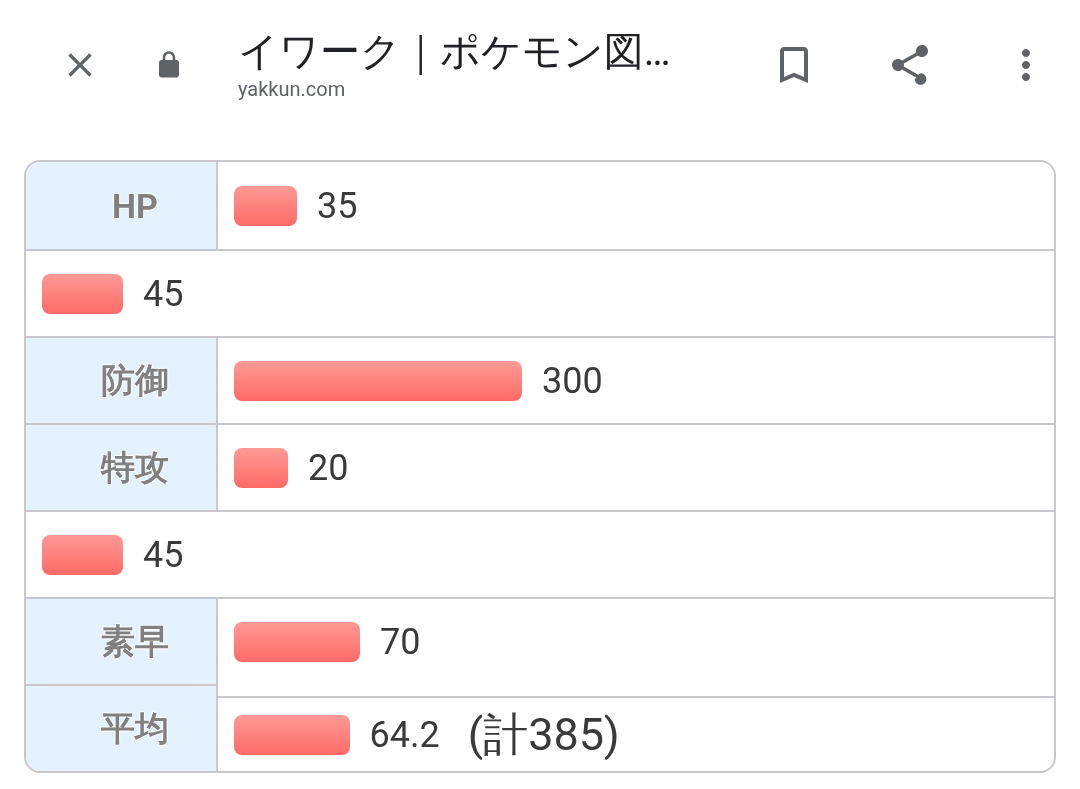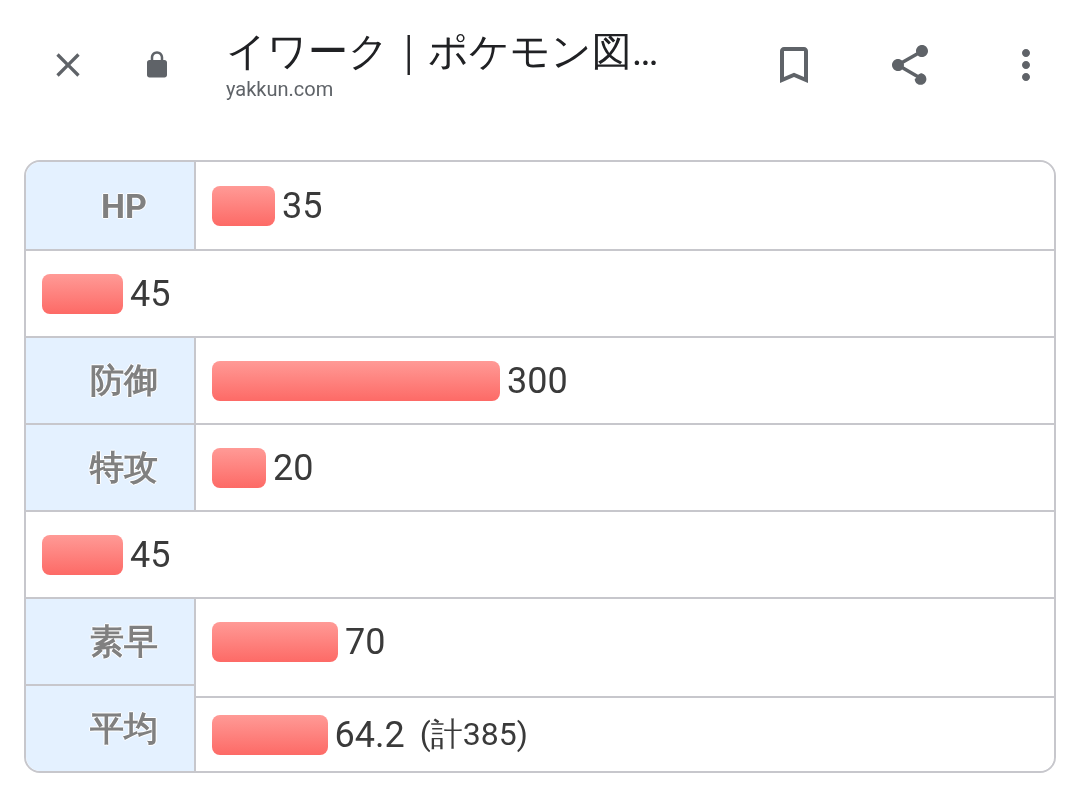--- a/index.html
+++ b/index.html
@@ -8,21 +8,21 @@
     font-family: -apple-system, BlinkMacSystemFont, "Segoe UI", Roboto, sans-serif;
     background: #ffffff;
     width: 1080px;
     height: 789px;
     overflow: hidden;
   }
   .browser-bar {
     display: flex;
     align-items: center;
     height: 130px;
-    padding: 0 30px 0 48px;
+    padding: 0 30px 0 60px;
     gap: 44px;
   }
   .close-btn {
     width: 40px;
     height: 40px;
     display: flex;
     align-items: center;
     justify-content: center;
     color: #5f6368;
     cursor: pointer;
@@ -75,53 +75,53 @@
   }
   .stat-row {
     display: flex;
     height: 87px;
   }
   .stat-row + .stat-row .stat-label,
   .stat-row + .stat-row .stat-bar-cell {
     border-top: 2px solid #c7c7cc;
   }
   .stat-label {
-    width: 170px;
+    width: 192px;
     flex-shrink: 0;
     background: #e4f1ff;
     display: flex;
     align-items: center;
     justify-content: center;
     font-size: 34px;
     font-weight: 700;
     color: #808080;
     text-shadow: 0 1px 0 #fff, 1px 0 0 #fff, -1px 0 0 #fff, 0 -1px 0 #fff;
     border-right: 2px solid #c7c7cc;
     padding-left: 28px;
   }
   .stat-bar-cell {
     flex: 1;
     display: flex;
     align-items: center;
     padding: 0 16px;
-    gap: 7px;
+    gap: 20px;
     background: #fff;
   }
   .bar {
     height: 40px;
     background: linear-gradient(180deg, #ff9a96 0%, #fd6a66 100%);
     border-radius: 8px;
     flex-shrink: 0;
   }
   .stat-value {
     font-size: 36px;
     color: #3a3a3a;
   }
   .stat-extra {
-    font-size: 32px;
+    font-size: 45px;
     color: #3a3a3a;
     margin-left: 8px;
   }
 
   .stat-table .stat-row:first-child .stat-label { border-top-left-radius: 14px; }
   .stat-table .stat-row:first-child .stat-bar-cell { border-top-right-radius: 14px; }
   .stat-table .stat-row:last-child .stat-label { border-bottom-left-radius: 14px; }
   .stat-table .stat-row:last-child .stat-bar-cell { border-bottom-right-radius: 14px; margin-top: 12px; }
 </style>
 </head>

